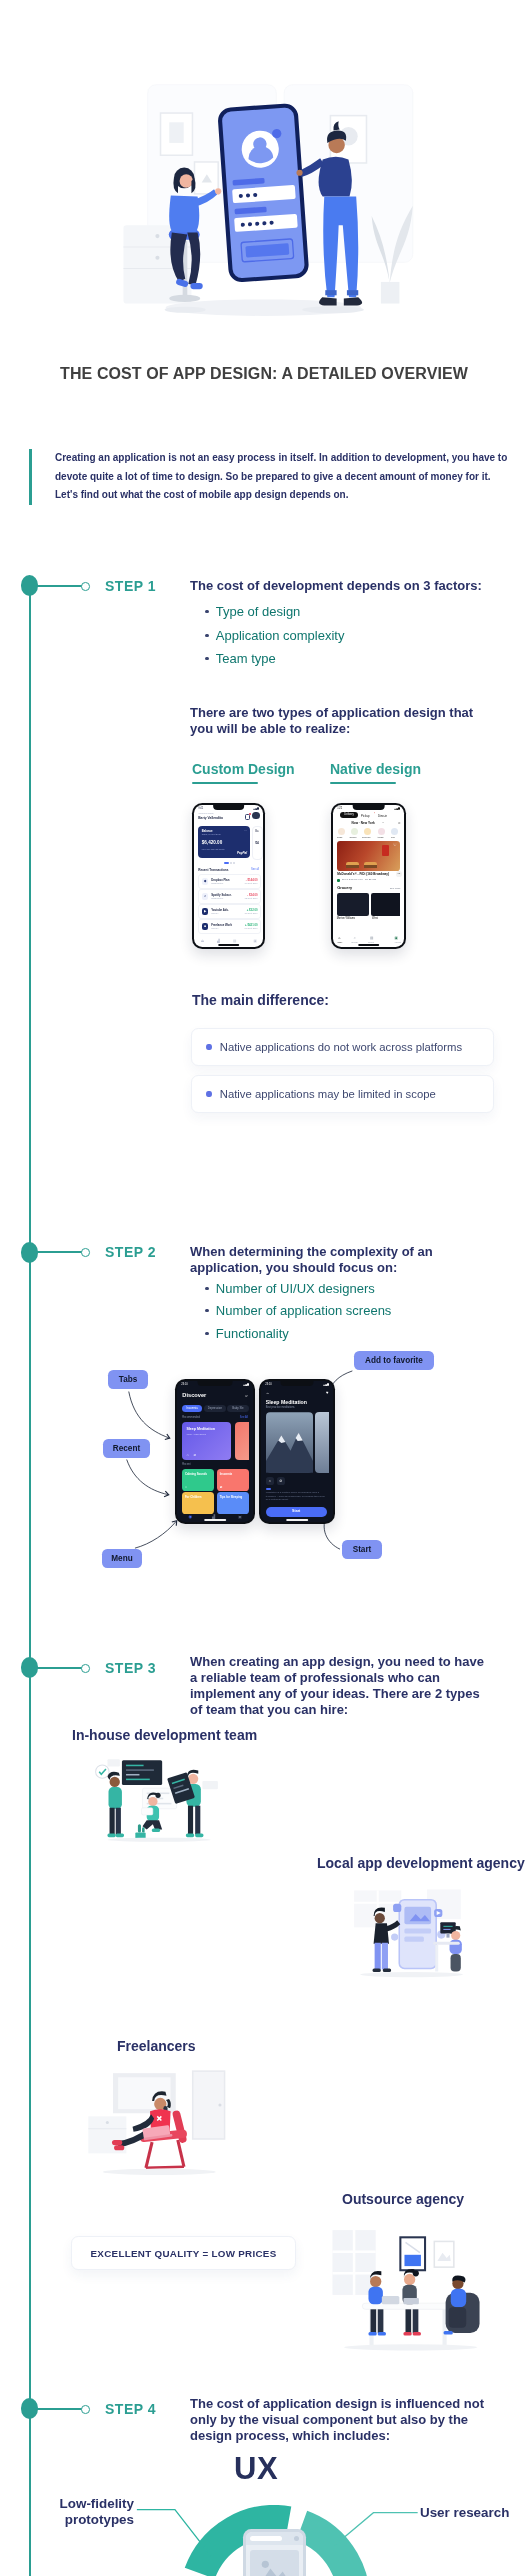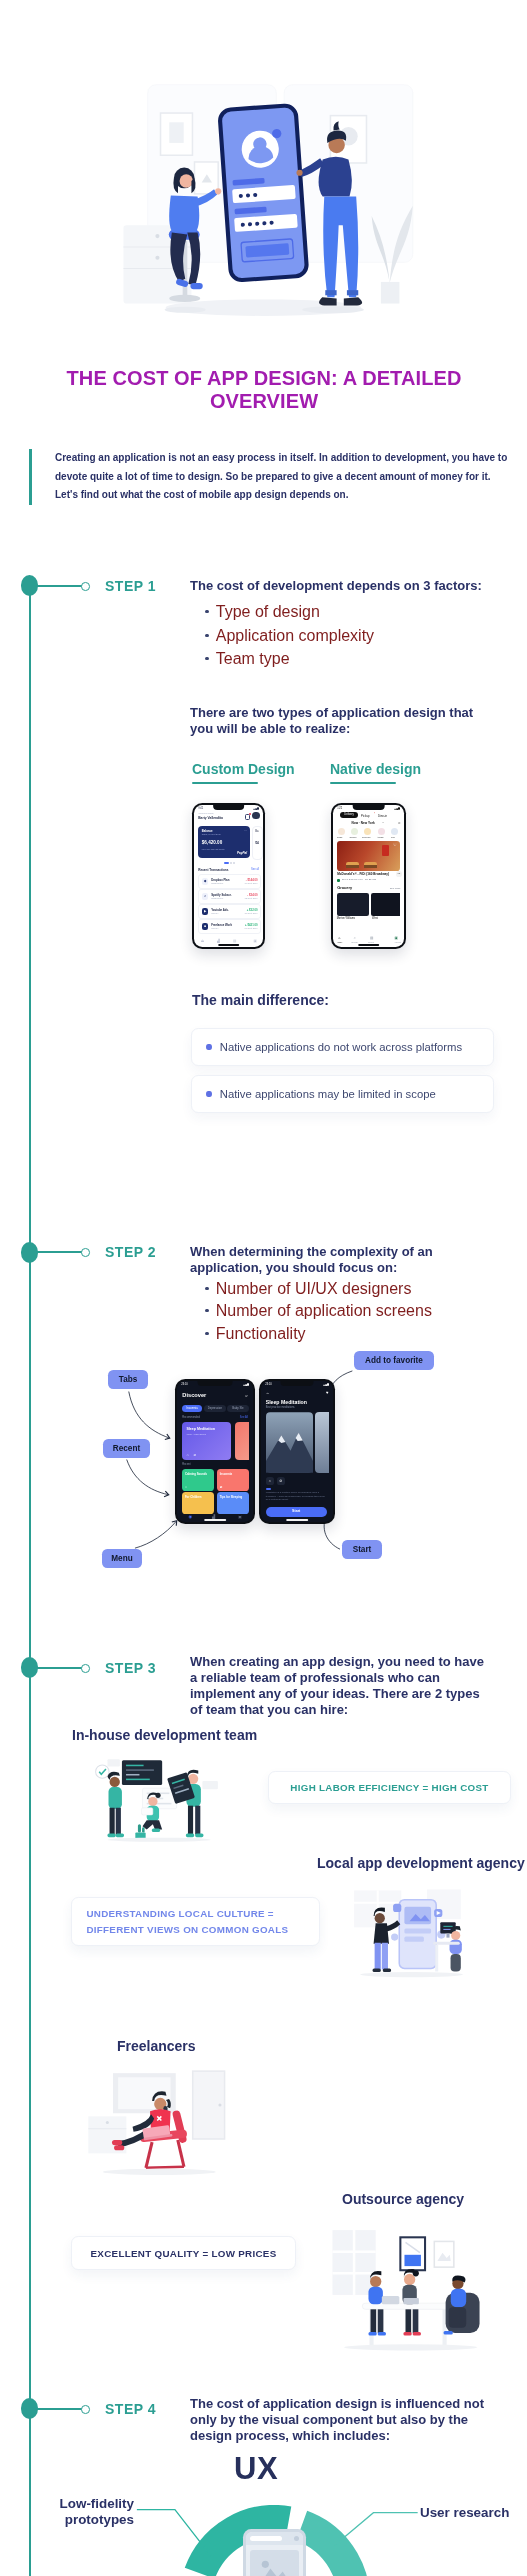--- a/index.html
+++ b/index.html
@@ -1,35 +1,35 @@
 <!DOCTYPE html>
 <html style="font-size:8.2px"><head>
 <meta charset="utf-8">
 <style>
   html,body{margin:0;padding:0;background:#fff;}
   .page{position:relative;width:528px;height:3318px;background:#ffffff;overflow:hidden;
         font-family:"Liberation Sans",sans-serif;color:#2A3166;}
   .abs{position:absolute;}
   
   .title{position:absolute;left:31px;top:354px;width:466px;text-align:center;
-         font-size:20px;font-weight:700;color:#a21caf;letter-spacing:0.1px;}
+         font-size:16px;font-weight:700;color:#404040;letter-spacing:0.1px;}
   .intro{position:absolute;left:29px;top:449px;width:453px;border-left:3.1px solid #2B9E92;
          padding-left:23px;font-size:10px;line-height:18.5px;font-weight:700;color:#2A3166;}
   
   .tl-line{position:absolute;left:29px;top:586px;width:1.5px;height:2490px;background:#2B9E92;}
   .dot{position:absolute;left:20.6px;width:17.5px;height:20.6px;border-radius:50%;background:#2B9E92;}
   .hline{position:absolute;left:29px;width:53px;height:1.5px;background:#2B9E92;}
   .ring{position:absolute;left:81px;width:6.7px;height:6.7px;border-radius:50%;
         border:1.3px solid #2B9E92;background:#fff;}
   .step-label{position:absolute;left:105px;font-size:14px;font-weight:700;color:#2B9E92;letter-spacing:0.5px;}
   
   .h-c{position:absolute;font-size:13px;line-height:16px;font-weight:700;color:#2A3166;}
   .bullet{position:absolute;display:flex;align-items:flex-start;}
   .b-dot{width:3.6px;height:3.6px;border-radius:50%;background:#39436E;margin:5.7px 7.2px 0 0;flex:none;}
-  .b-txt{font-size:16px;line-height:15.5px;color:#7f1d1d;}
+  .b-txt{font-size:13px;line-height:15.5px;color:#0f766e;}
   .sec-title{position:absolute;font-size:14px;font-weight:700;color:#2A3166;}
   .teal-title{position:absolute;font-size:14px;font-weight:700;color:#2B9E92;}
   .underline{position:absolute;width:66px;height:2.1px;border-radius:1px;background:#2B9E92;}
   
   .card{position:absolute;background:#fff;border:0.5px solid #EEF1F7;border-radius:7.2px;
         box-shadow:0 5.2px 11.3px rgba(40,60,120,.05);display:flex;align-items:center;}
   .card .cdot{width:5.2px;height:6.7px;border-radius:50%;background:#5F71E4;margin:0 8.2px 0 14.4px;flex:none;}
   .card .ctxt{font-size:11.3px;line-height:14px;color:#3E4870;}
   .eq-card{position:absolute;background:#fff;border:0.5px solid #EEF1F7;border-radius:7.2px;
            box-shadow:0 5.2px 11.3px rgba(40,60,120,.06);display:flex;align-items:center;justify-content:center;
@@ -445,24 +445,22 @@
     <rect x="186" y="96" width="10" height="56" fill="#1F2937"></rect>
       <rect x="200" y="96" width="10" height="56" fill="#283347"></rect>
     <rect x="182" y="150" width="16" height="7" rx="3" fill="#35B5A4"></rect>
       <rect x="200" y="150" width="16" height="7" rx="3" fill="#35B5A4"></rect>
 
     <rect x="84" y="148" width="20" height="14" rx="2" fill="#35B5A4"></rect>
     <rect x="89" y="132" width="6" height="16" rx="3" fill="#2E9C8C"></rect>
       <rect x="97" y="138" width="5" height="10" rx="2.5" fill="#2E9C8C"></rect>
     <ellipse cx="130" cy="162" rx="100" ry="4" fill="#F0F2F5"></ellipse>
   </svg>
-  <div class="eq-card" style="left:268px;top:1771px;width:241px;height:31px;color:#2B9E92">HIGH LABOR EFFICIENCY = HIGH COST</div>
 
   <div class="sec-title" style="left:317px;top:1855px">Local app  development agency</div>
-  <div class="eq-card" style="left:71px;top:1897px;width:249px;height:49px;color:#7287EA;justify-content:flex-start;padding:0 14.4px;text-align:left;line-height:15.5px;box-sizing:border-box">UNDERSTANDING LOCAL CULTURE = DIFFERENT VIEWS ON COMMON GOALS</div>
   <svg class="abs" style="left:350px;top:1886px" width="118" height="93" viewBox="0 0 230 180">
     <rect x="8" y="8" width="92" height="72" fill="#F6F7FA"></rect>
       <line x1="8" y1="32" x2="100" y2="32" stroke="#fff" stroke-width="4"></line>
       <line x1="54" y1="8" x2="54" y2="80" stroke="#fff" stroke-width="4"></line>
     <rect x="150" y="6" width="66" height="58" fill="#F6F7FA"></rect>
     <rect x="96" y="26" width="72" height="134" rx="10" fill="#DFE4FB" stroke="#B9C4F8" stroke-width="3"></rect>
     <rect x="106" y="40" width="52" height="34" rx="4" fill="#AEBCF5"></rect>
     <path d="M116 68 l12 -14 l10 10 l8 -8 l10 12 z" fill="#8093F2"></path>
     <rect x="106" y="82" width="52" height="10" rx="3" fill="#C3CDF7"></rect>
     <rect x="106" y="98" width="38" height="10" rx="3" fill="#C3CDF7"></rect>

